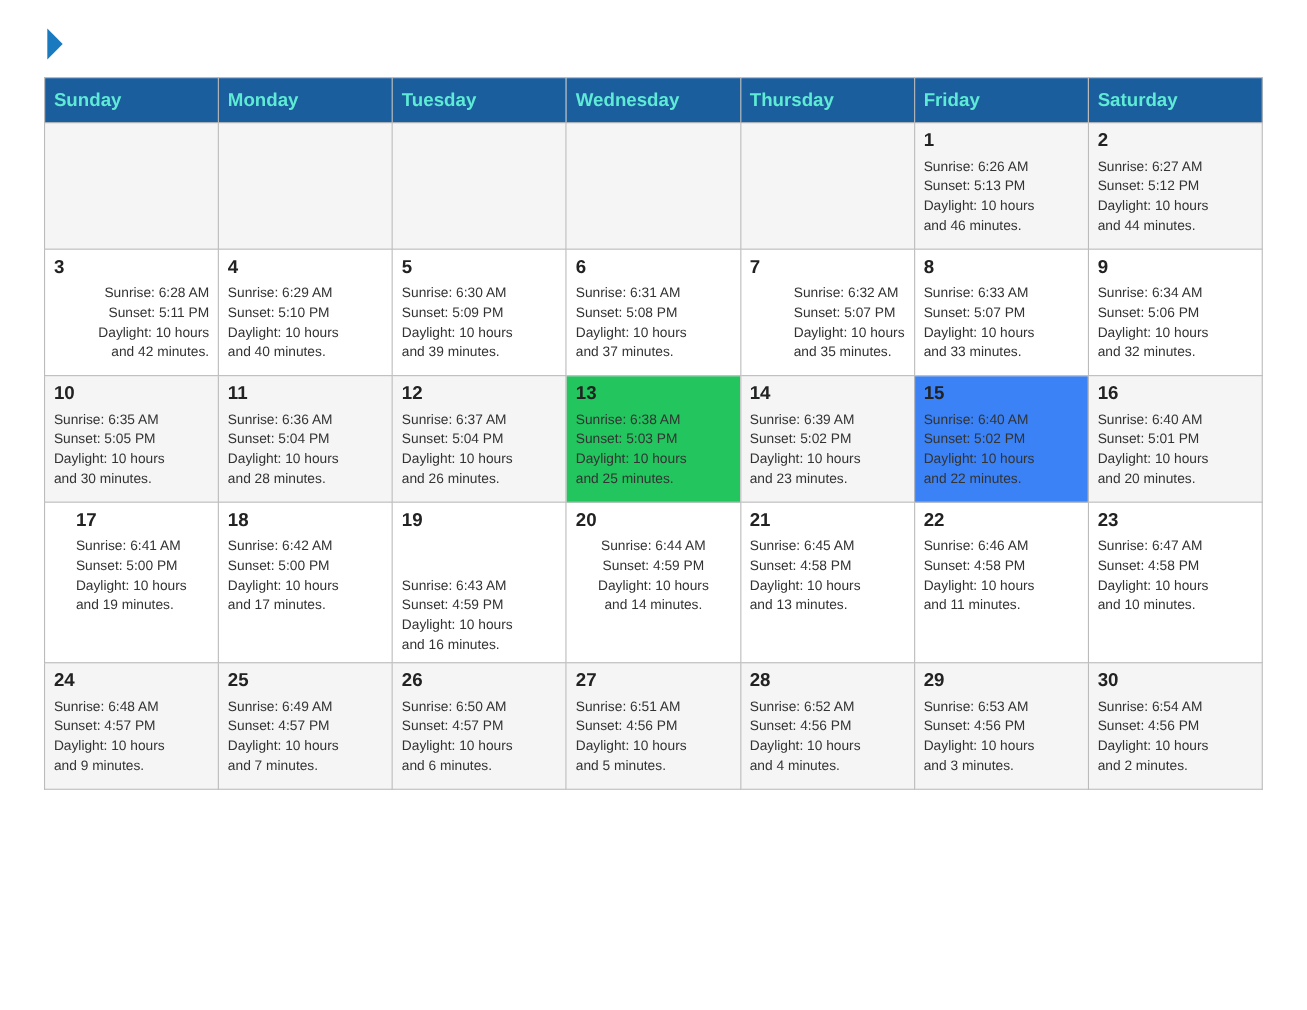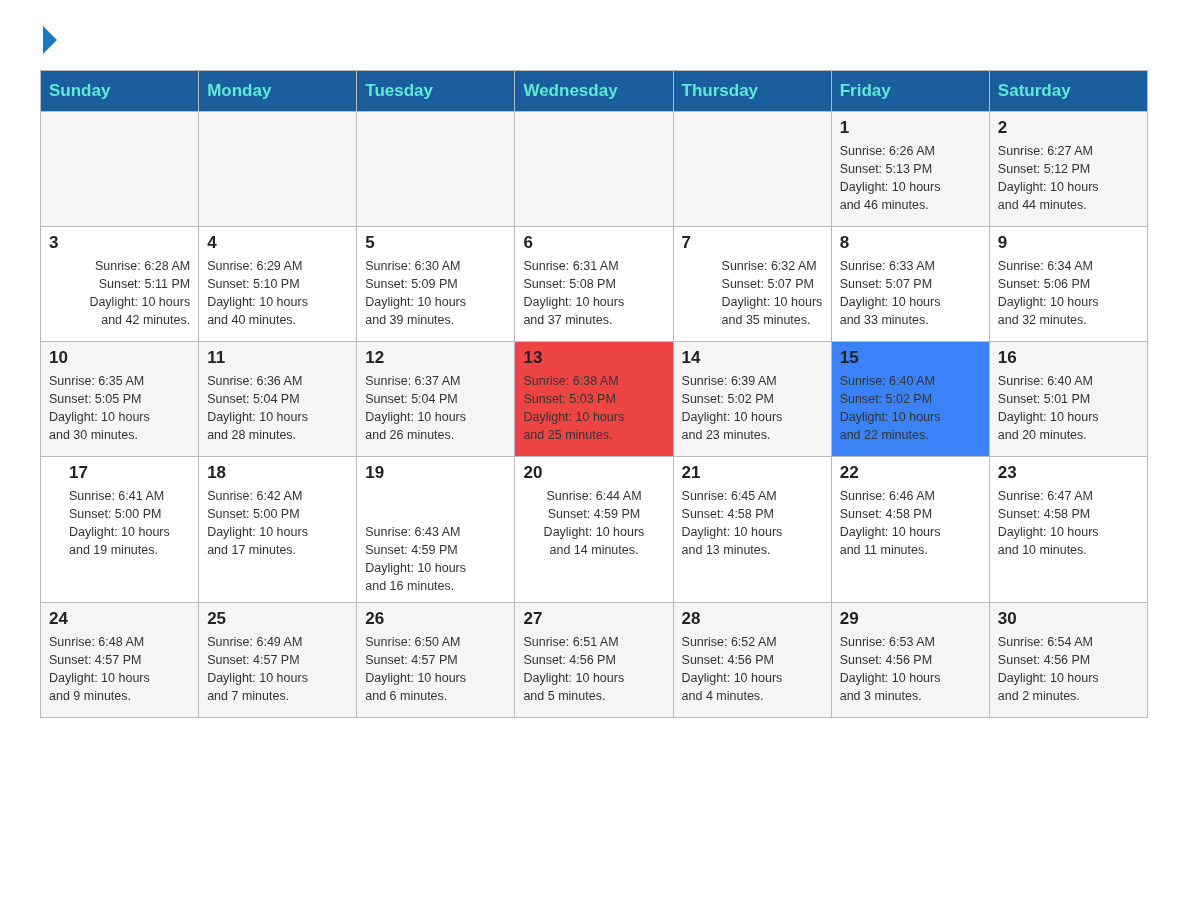--- a/index.html
+++ b/index.html
@@ -221,21 +221,21 @@
 Daylight: 10 hours
 and 28 minutes.</div>
         </td>
         <td style="background: rgb(245, 245, 245);">
           <span class="day-num">12</span>
           <div class="day-info" style="white-space: pre-line;">Sunrise: 6:37 AM
 Sunset: 5:04 PM
 Daylight: 10 hours
 and 26 minutes.</div>
         </td>
-        <td style="background: #ef4444;">
+        <td style="background: #22c55e;">
           <span class="day-num">13</span>
           <div class="day-info" style="white-space: pre-line;">Sunrise: 6:38 AM
 Sunset: 5:03 PM
 Daylight: 10 hours
 and 25 minutes.</div>
         </td>
         <td style="background: rgb(245, 245, 245);">
           <span class="day-num">14</span>
           <div class="day-info" style="white-space: pre-line;">Sunrise: 6:39 AM
 Sunset: 5:02 PM

